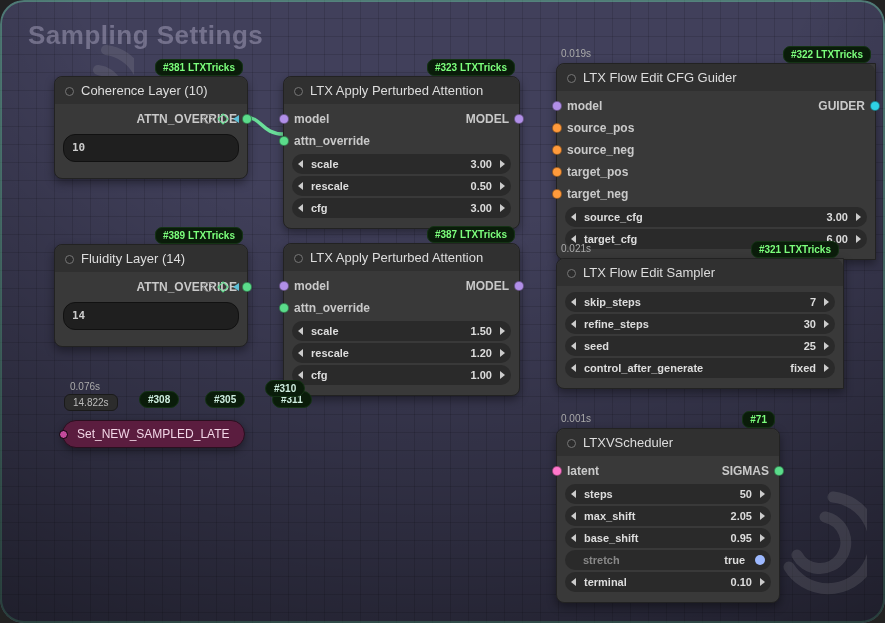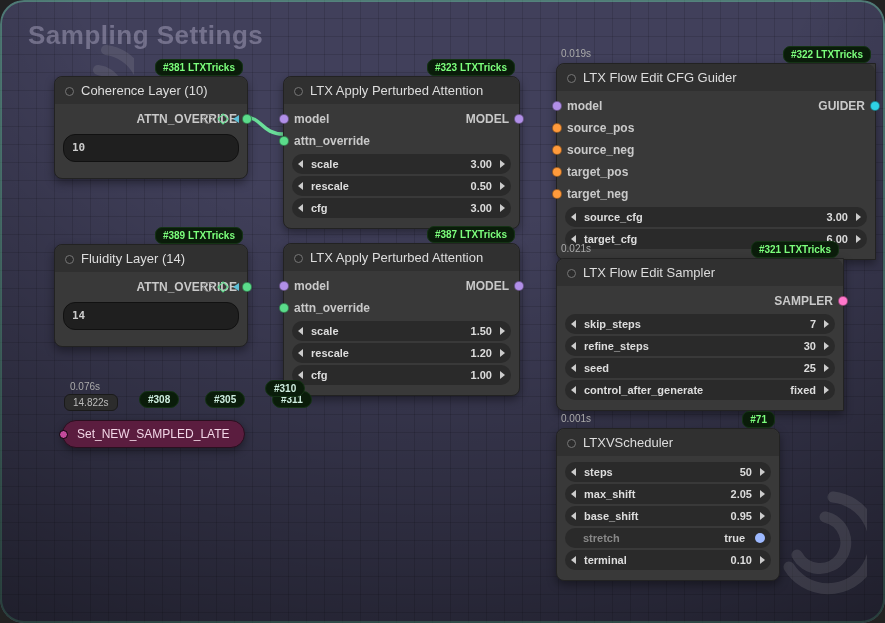--- a/index.html
+++ b/index.html
@@ -285,24 +285,20 @@
   </div>
 
   <div class="node clipped" style="top:258px;left:556px;width:288px;">
     <div class="timing">0.021s</div>
     <div class="badge"><span>#321</span> <span>LTXTricks</span></div>
     <div class="titlebar">
       <span class="collapse-dot"></span>
       <span class="ttext">LTX Flow Edit Sampler</span>
     </div>
     <div class="body">
-      <div class="row">
-        <span class="lbl out-lbl">SAMPLER</span>
-        <span class="port out p-pink"></span>
-      </div>
       <div class="widget">
           <span class="arrow left"></span>
           <span class="wlabel">skip_steps</span>
           <span class="wvalue">7</span>
           <span class="arrow right"></span>
         </div>
       <div class="widget">
           <span class="arrow left"></span>
           <span class="wlabel">refine_steps</span>
           <span class="wvalue">30</span>
@@ -324,20 +320,26 @@
   </div>
 
   <div class="node" style="top:428px;left:556px;width:224px;">
     <div class="timing">0.001s</div>
     <div class="badge">#71</div>
     <div class="titlebar">
       <span class="collapse-dot"></span>
       <span class="ttext">LTXVScheduler</span>
     </div>
     <div class="body">
+      <div class="row">
+        <span class="port in p-pink"></span>
+        <span class="lbl">latent</span>
+        <span class="lbl out-lbl">SIGMAS</span>
+        <span class="port out p-green"></span>
+      </div>
       <div class="widget">
           <span class="arrow left"></span>
           <span class="wlabel">steps</span>
           <span class="wvalue">50</span>
           <span class="arrow right"></span>
         </div>
       <div class="widget">
           <span class="arrow left"></span>
           <span class="wlabel">max_shift</span>
           <span class="wvalue">2.05</span>

